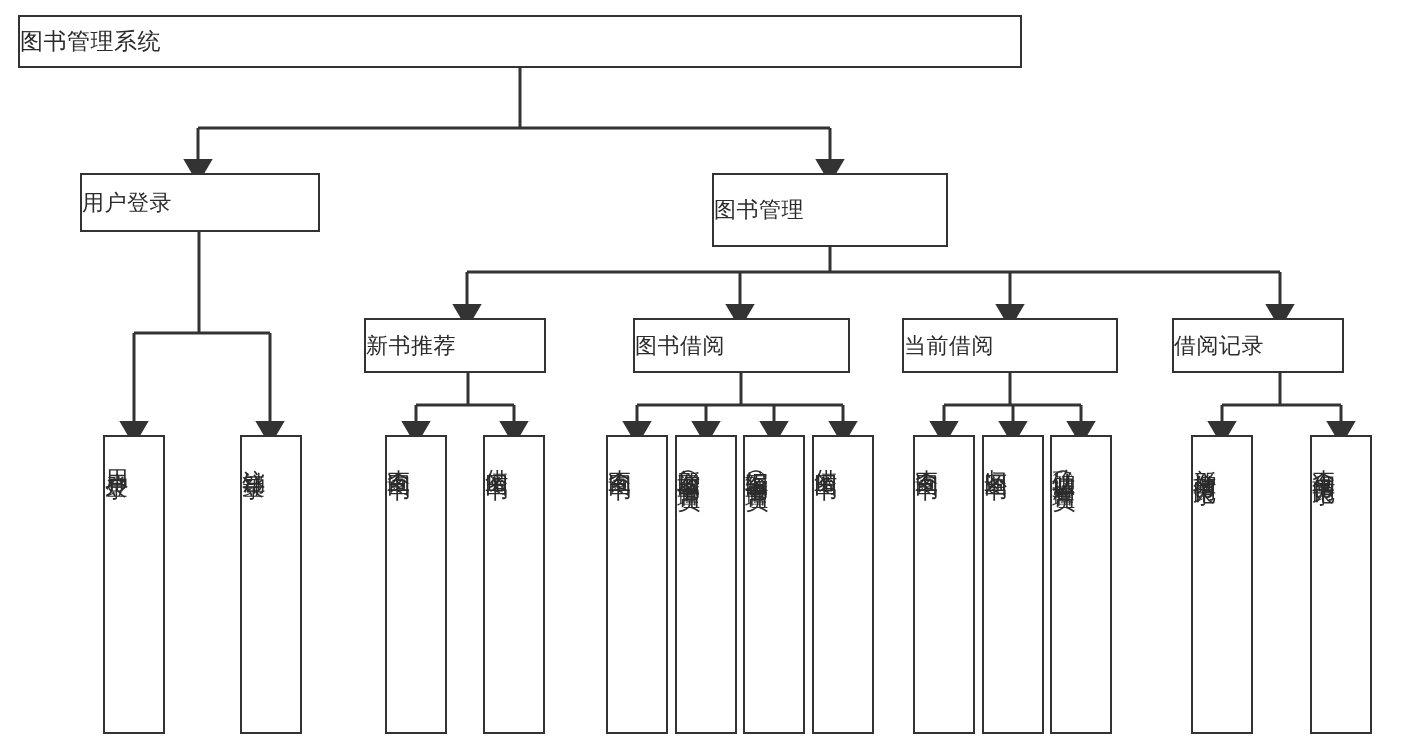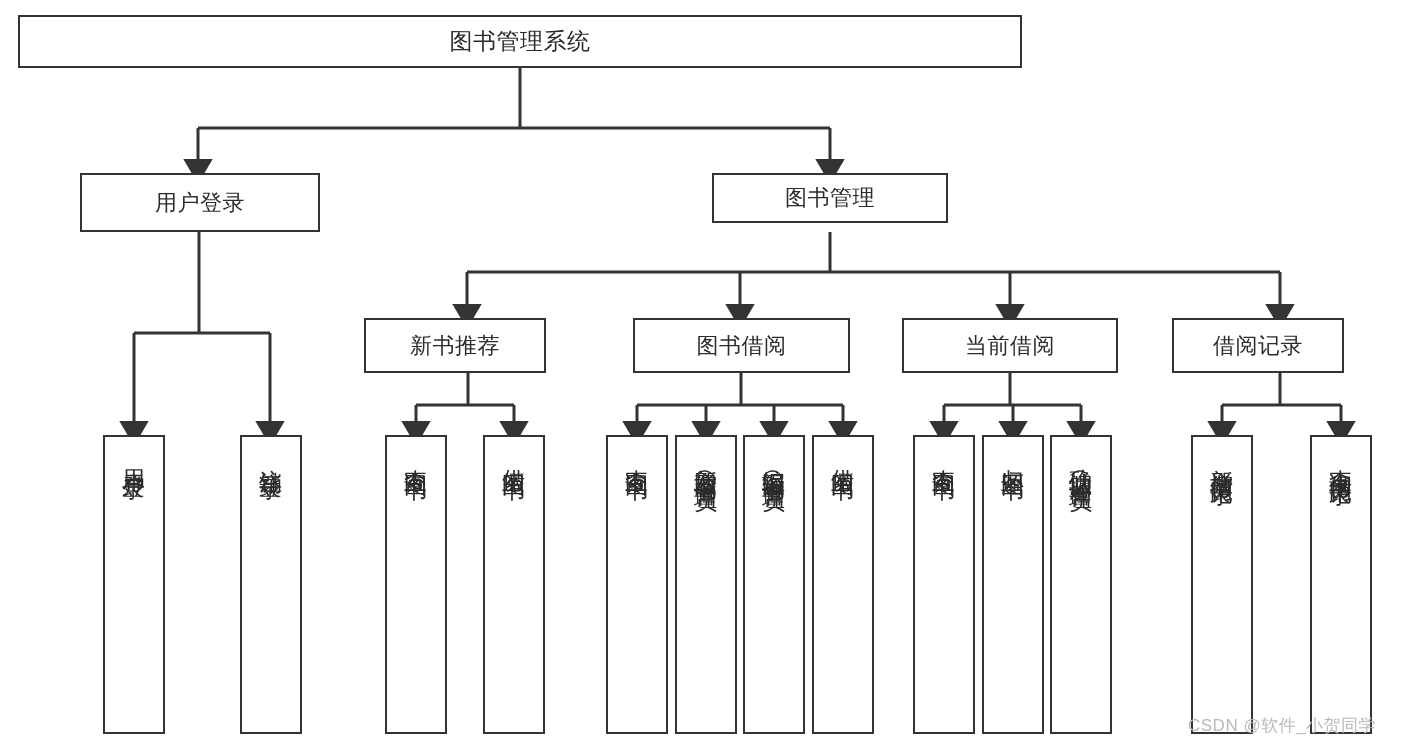--- a/index.html
+++ b/index.html
@@ -20,21 +20,20 @@
     width:1405px; height:747px;
     pointer-events:none;
   }
   .node{
     position:absolute;
     box-sizing:border-box;
     background:#ffffff;
     border:2.5px solid #333333;
     display:flex;
     align-items:center;
-    justify-content:center;
     color:#2b2b2b;
     z-index:2;
   }
   .node .lbl{
     display:block;
     line-height:1.18;
     letter-spacing:0.5px;
     white-space:nowrap;
   }
   
@@ -122,21 +121,21 @@
     </g>
   </svg>
 
   <div class="node h" id="n-root" style="left:18px; top:15px; width:1004px; height:53px;">
     <span class="lbl">图书管理系统</span>
   </div>
 
   <div class="node h" style="left:80px; top:173px; width:240px; height:59px;">
     <span class="lbl">用户登录</span>
   </div>
-  <div class="node h" style="left:712px; top:173px; width:236px; height:50px;">
+  <div class="node h" style="left:712px; top:173px; width:236px; height:74px;">
     <span class="lbl">图书管理</span>
   </div>
 
   <div class="node h" style="left:364px; top:318px; width:182px; height:55px;">
     <span class="lbl">新书推荐</span>
   </div>
   <div class="node h" style="left:902px; top:318px; width:216px; height:55px;">
     <span class="lbl">当前借阅</span>
   </div>
   <div class="node h" style="left:633px; top:318px; width:217px; height:55px;">
@@ -183,14 +182,13 @@
     <span class="lbl">确认归还（管理员）</span>
   </div>
 
   <div class="node v" style="left:1191px; top:435px; width:62px; height:299px;">
     <span class="lbl">新增借阅记录</span>
   </div>
   <div class="node v" style="left:1310px; top:435px; width:62px; height:299px;">
     <span class="lbl">查询借阅记录</span>
   </div>
 
-  <div id="watermark">CSDN @软件_小贺同学</div>
 </div>
 
 </body></html>

